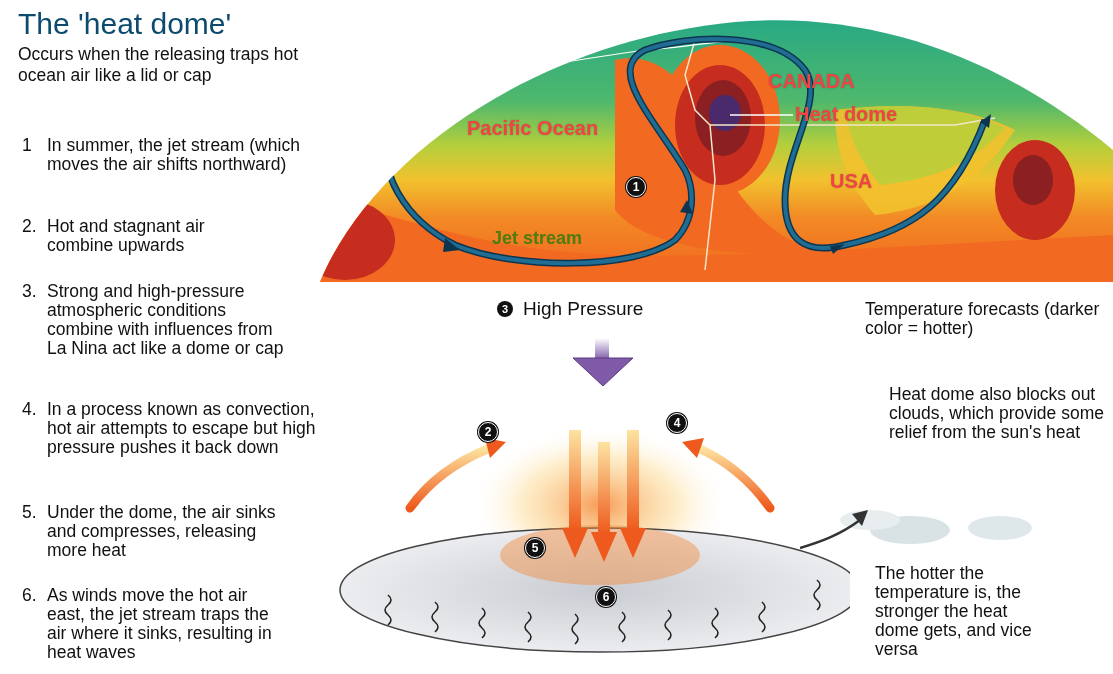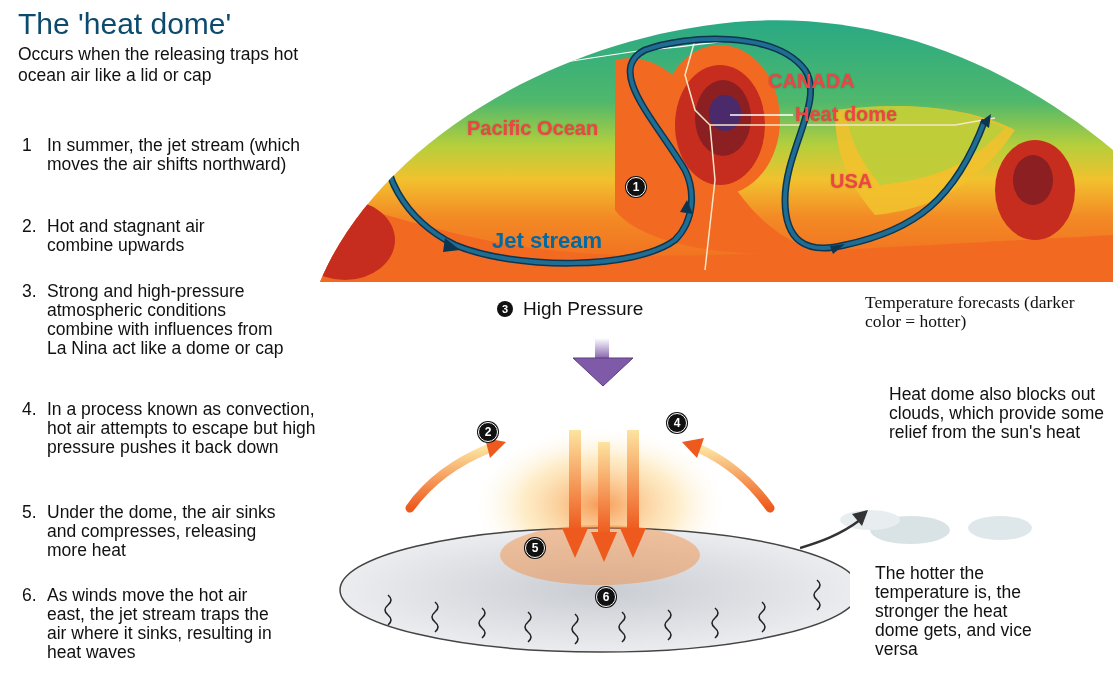--- a/index.html
+++ b/index.html
@@ -6,21 +6,21 @@
   body { width:1113px; height:674px; background:#ffffff; position:relative; overflow:hidden;
          font-family:"Liberation Sans", sans-serif; color:#111; }
   .abs { position:absolute; }
   .title { left:18px; top:6px; font-size:30px; line-height:36px; color:#0c4a6e; }
   .subtitle { left:18px; top:44px; width:300px; font-size:17.5px; line-height:21px; }
   .step { left:22px; font-size:17.5px; line-height:19px; width:300px; display:flex; }
   .step .num { width:25px; flex:none; }
   .step .txt { flex:1; }
   .map { left:315px; top:0; width:798px; height:290px; }
   .map-label { color:#ef4444; font-weight:bold; font-size:20px; line-height:22px; text-shadow:0 0 2px rgba(0,0,0,0.25); }
-  .jet-label { color:#0369a1; font-weight:bold; font-size:22px; }
+  .jet-label { color:#4d7c0f; font-weight:bold; font-size:18px; }
   .badge { width:18px; height:18px; border-radius:50%; background:#111; color:#fff; font-size:12px;
            font-weight:bold; text-align:center; line-height:18px; border:1px solid #fff; box-shadow:0 0 0 1px #111; }
   .hp { left:497px; top:298px; font-size:19px; display:flex; align-items:center; gap:10px; }
   .hp .badge { width:16px; height:16px; line-height:16px; font-size:11px; border:none; box-shadow:none; }
   .note { font-size:17.5px; line-height:19px; color:#111; }
   .scene { left:330px; top:330px; width:520px; height:344px; }
 </style>
 </head>
 <body>
 
@@ -182,15 +182,15 @@
 <div class="abs" style="left:800px;top:470px;width:240px;height:90px;">
   <svg width="240" height="90" viewBox="0 0 240 90">
     <ellipse cx="110" cy="60" rx="40" ry="14" fill="#cfdcdf" opacity="0.8"></ellipse>
     <ellipse cx="200" cy="58" rx="32" ry="12" fill="#d6e1e3" opacity="0.8"></ellipse>
     <ellipse cx="70" cy="50" rx="30" ry="10" fill="#e8eeef"></ellipse>
     <path d="M0,78 C20,72 40,65 60,50" stroke="#333" stroke-width="2.5" fill="none"></path>
     <polygon points="52,44 68,40 62,56" fill="#333"></polygon>
   </svg>
 </div>
 
-<div class="abs note" style="left:865px;top:293px;width:240px;font-family:Liberation Serif, serif;">Temperature forecasts (darker color = hotter)</div>
+<div class="abs note" style="left:865px;top:300px;width:240px;">Temperature forecasts (darker color = hotter)</div>
 <div class="abs note" style="left:889px;top:385px;width:245px;">Heat dome also blocks out clouds, which provide some relief from the sun's heat</div>
 <div class="abs note" style="left:875px;top:564px;width:160px;">The hotter the temperature is, the stronger the heat dome gets, and vice versa</div>
 
 </body></html>

